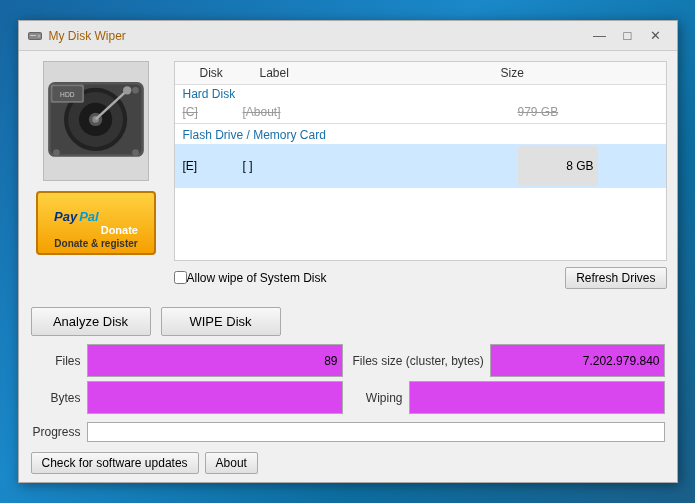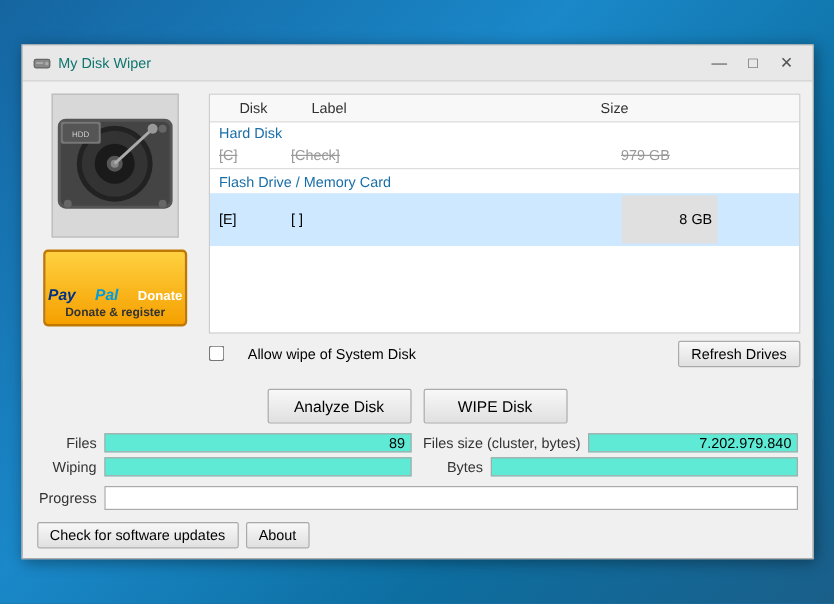--- a/index.html
+++ b/index.html
@@ -43,21 +43,21 @@
       width: 16px;
       height: 16px;
       margin-right: 6px;
       display: flex;
       align-items: center;
       justify-content: center;
     }
     .title-bar-text {
       flex: 1;
       font-size: 12px;
-      color: #0f766e;
+      color: #a16207;
     }
     .title-bar-controls {
       display: flex;
       gap: 2px;
     }
     .tb-btn {
       width: 26px;
       height: 20px;
       border: none;
       background: transparent;
@@ -99,23 +99,23 @@
       background: linear-gradient(180deg, #ffd140 0%, #f5a000 100%);
       border: 2px solid #c07800;
       border-radius: 4px;
       padding: 4px 8px;
       cursor: pointer;
       text-align: center;
       width: 120px;
     }
     .paypal-logo {
       display: flex;
-      align-items: flex-end;
+      align-items: center;
       justify-content: center;
-      gap: 16px;
+      gap: 2px;
       margin-bottom: 2px;
     }
     .pp-pay { color: #003087; font-weight: bold; font-size: 13px; font-style: italic; }
     .pp-pal { color: #009cde; font-weight: bold; font-size: 13px; font-style: italic; }
     .pp-donate { color: #fff; font-weight: bold; font-size: 11px; margin-top: 27px; }
     .paypal-label {
       font-size: 10px;
       color: #333;
       font-weight: bold;
       text-align: center;
@@ -184,21 +184,21 @@
       flex-direction: column;
       gap: 6px;
     }
     .row-checkbox-refresh {
       display: flex;
       align-items: center;
       justify-content: space-between;
     }
     .checkbox-label {
       display: flex;
-      gap: 20px;
+      gap: 0;
       font-size: 12px;
     }
     .win-checkbox {
       width: 13px;
       height: 13px;
       border: 1px solid #888;
       background: white;
       cursor: pointer;
     }
     .btn {
@@ -206,21 +206,20 @@
       border: 1px solid #aaa;
       padding: 3px 10px;
       font-size: 12px;
       cursor: pointer;
       border-radius: 2px;
     }
 
     .action-buttons {
       display: flex;
       gap: 10px;
-      justify-content: center;
     }
     .action-buttons .btn {
       min-width: 120px;
       font-size: 13px;
       padding: 6px 20px;
     }
 
     .stats-grid {
       display: grid;
       grid-template-columns: 1fr 1fr;
@@ -232,23 +231,23 @@
       gap: 6px;
     }
     .stat-label {
       font-size: 12px;
       color: #333;
       min-width: 50px;
       text-align: right;
     }
     .stat-input {
       flex: 1;
-      height: 16px;
+      height: 33px;
       border: 1px solid #aaa;
-      background: #5eead4;
+      background: #d946ef;
       padding: 0 4px;
       font-size: 12px;
     }
     .stat-input.value {
       text-align: right;
     }
     .progress-row {
       display: flex;
       align-items: center;
       gap: 6px;
@@ -353,21 +352,21 @@
           <span>Label</span>
           <span>Size</span>
           <span></span>
         </div>
 
         <div class="drive-section-label">
           <span class="section-name">Hard Disk</span>
         </div>
         <div class="drive-row strikethrough">
           <span>[C]</span>
-          <span>[Check]</span>
+          <span>[About]</span>
           <span>979  GB</span>
           <span></span>
         </div>
         <hr class="separator">
 
         <div class="drive-section-label">
           <span class="section-name">Flash Drive / Memory Card</span>
         </div>
         <div class="drive-row selected">
           <span>[E]</span>
@@ -399,25 +398,25 @@
     <div class="stats-grid">
       <div class="stat-row">
         <span class="stat-label">Files</span>
         <input type="text" class="stat-input value" readonly="" value="89" style="">
       </div>
       <div class="stat-row">
         <span class="stat-label">Files size (cluster, bytes)</span>
         <input type="text" class="stat-input value" readonly="" value="7.202.979.840" style="">
       </div>
       <div class="stat-row">
+        <span class="stat-label">Bytes</span>
+        <input type="text" class="stat-input" readonly="" style="">
+      </div>
+      <div class="stat-row">
         <span class="stat-label">Wiping</span>
-        <input type="text" class="stat-input" readonly="" style="">
-      </div>
-      <div class="stat-row">
-        <span class="stat-label">Bytes</span>
         <input type="text" class="stat-input" readonly="" style="">
       </div>
     </div>
 
     <div class="progress-row">
       <span class="progress-label">Progress</span>
       <div class="progress-bar-container">
         <div class="progress-bar-fill" style="width: 0%"></div>
       </div>
     </div>

